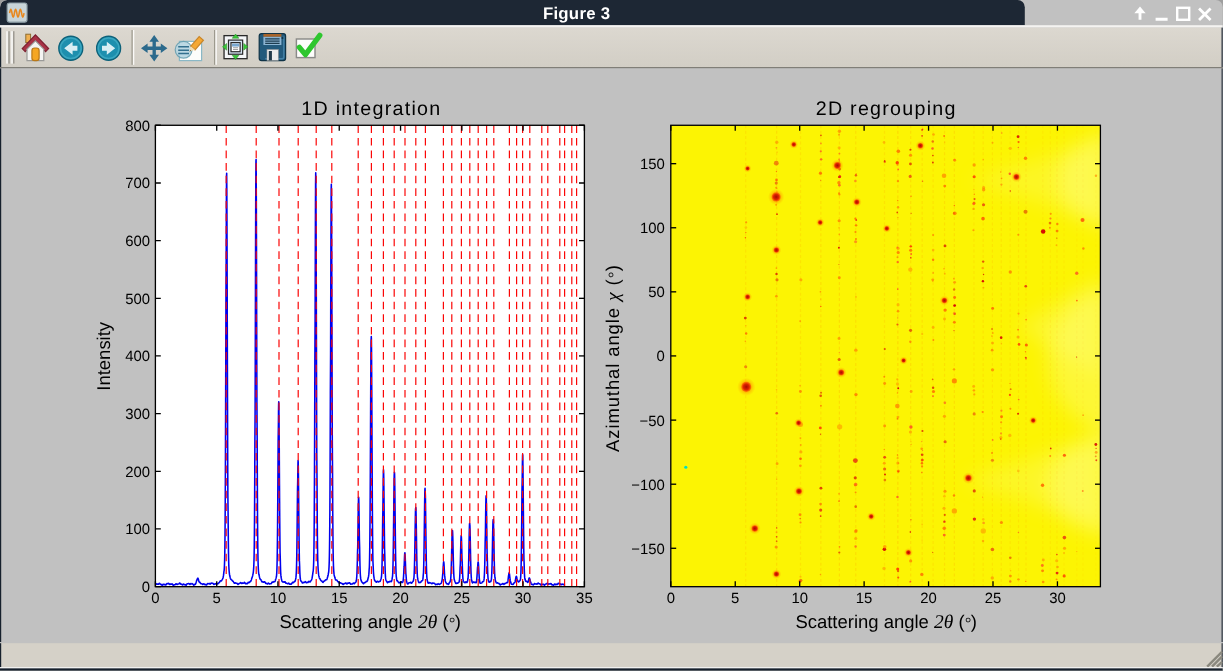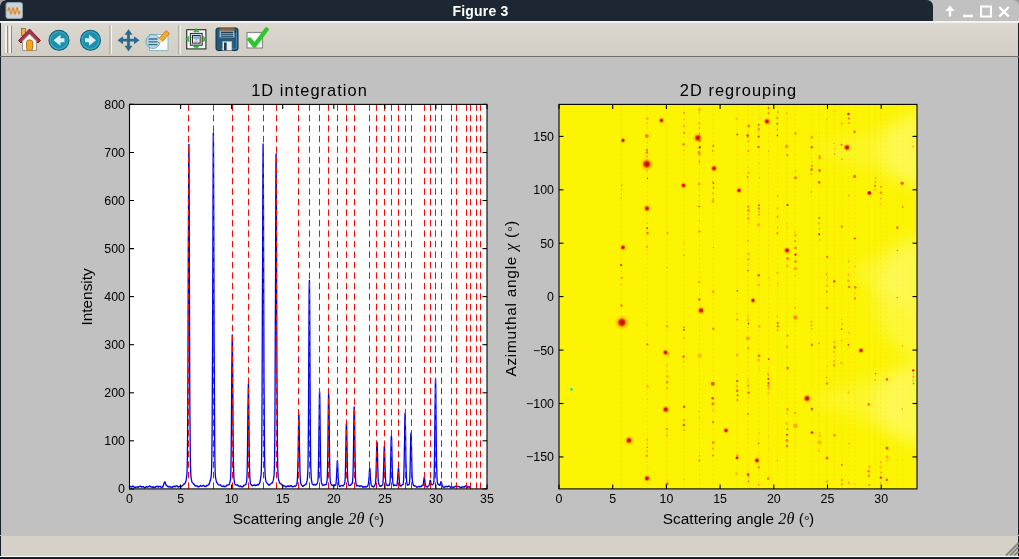--- a/index.html
+++ b/index.html
@@ -1,15 +1,15 @@
 <!DOCTYPE html>
 <html><head><meta charset="utf-8"><style>
 html,body{margin:0;padding:0;width:1019px;height:559px;overflow:hidden;background:#9e9e9e;font-family:"Liberation Sans",sans-serif;}
 #win{position:absolute;left:0;top:0;width:1019px;height:559px;background:#c1c1c1;border-radius:6px 6px 0 0;overflow:hidden;}
-#titlebar{position:absolute;left:0;top:0;width:933px;height:21px;background:#1d2734;border-radius:6px 6px 0 0;}
+#titlebar{position:absolute;left:0;top:0;width:854px;height:21px;background:#1d2734;border-radius:6px 6px 0 0;}
 #titletxt{position:absolute;left:0;top:2.5px;width:961px;text-align:center;color:#fff;font-size:14px;font-weight:bold;letter-spacing:.2px;}
 #tbsep{position:absolute;left:0;top:21px;width:1019px;height:1.5px;background:#f4f3f1;}
 #toolbar{position:absolute;left:0;top:22.5px;width:1019px;height:33px;background:linear-gradient(#dcd8d0,#d2cec5);border-left:1.5px solid #16202c;border-right:1.5px solid #16202c;box-sizing:border-box;}
 #tbline{position:absolute;left:0;top:55.5px;width:1019px;height:1.2px;background:#6f6d65;}
 #canvas{position:absolute;left:0;top:56.7px;width:1019px;height:478.8px;background:#c1c1c1;border-left:1.5px solid #16202c;border-right:1.5px solid #16202c;box-sizing:border-box;}
 #statusbar{position:absolute;left:0;top:535.5px;width:1019px;height:20px;background:#d5d1c8;border-left:1.5px solid #16202c;border-right:1.5px solid #16202c;box-sizing:border-box;}
 #botline{position:absolute;left:0;top:555.5px;width:1019px;height:1.8px;background:#fbfbfa;}
 #botborder{position:absolute;left:0;top:557.3px;width:1019px;height:1.7px;background:#16202c;}
 svg text{font-family:"Liberation Sans",sans-serif;font-size:12.4px;fill:#000;}
 </style></head><body>

